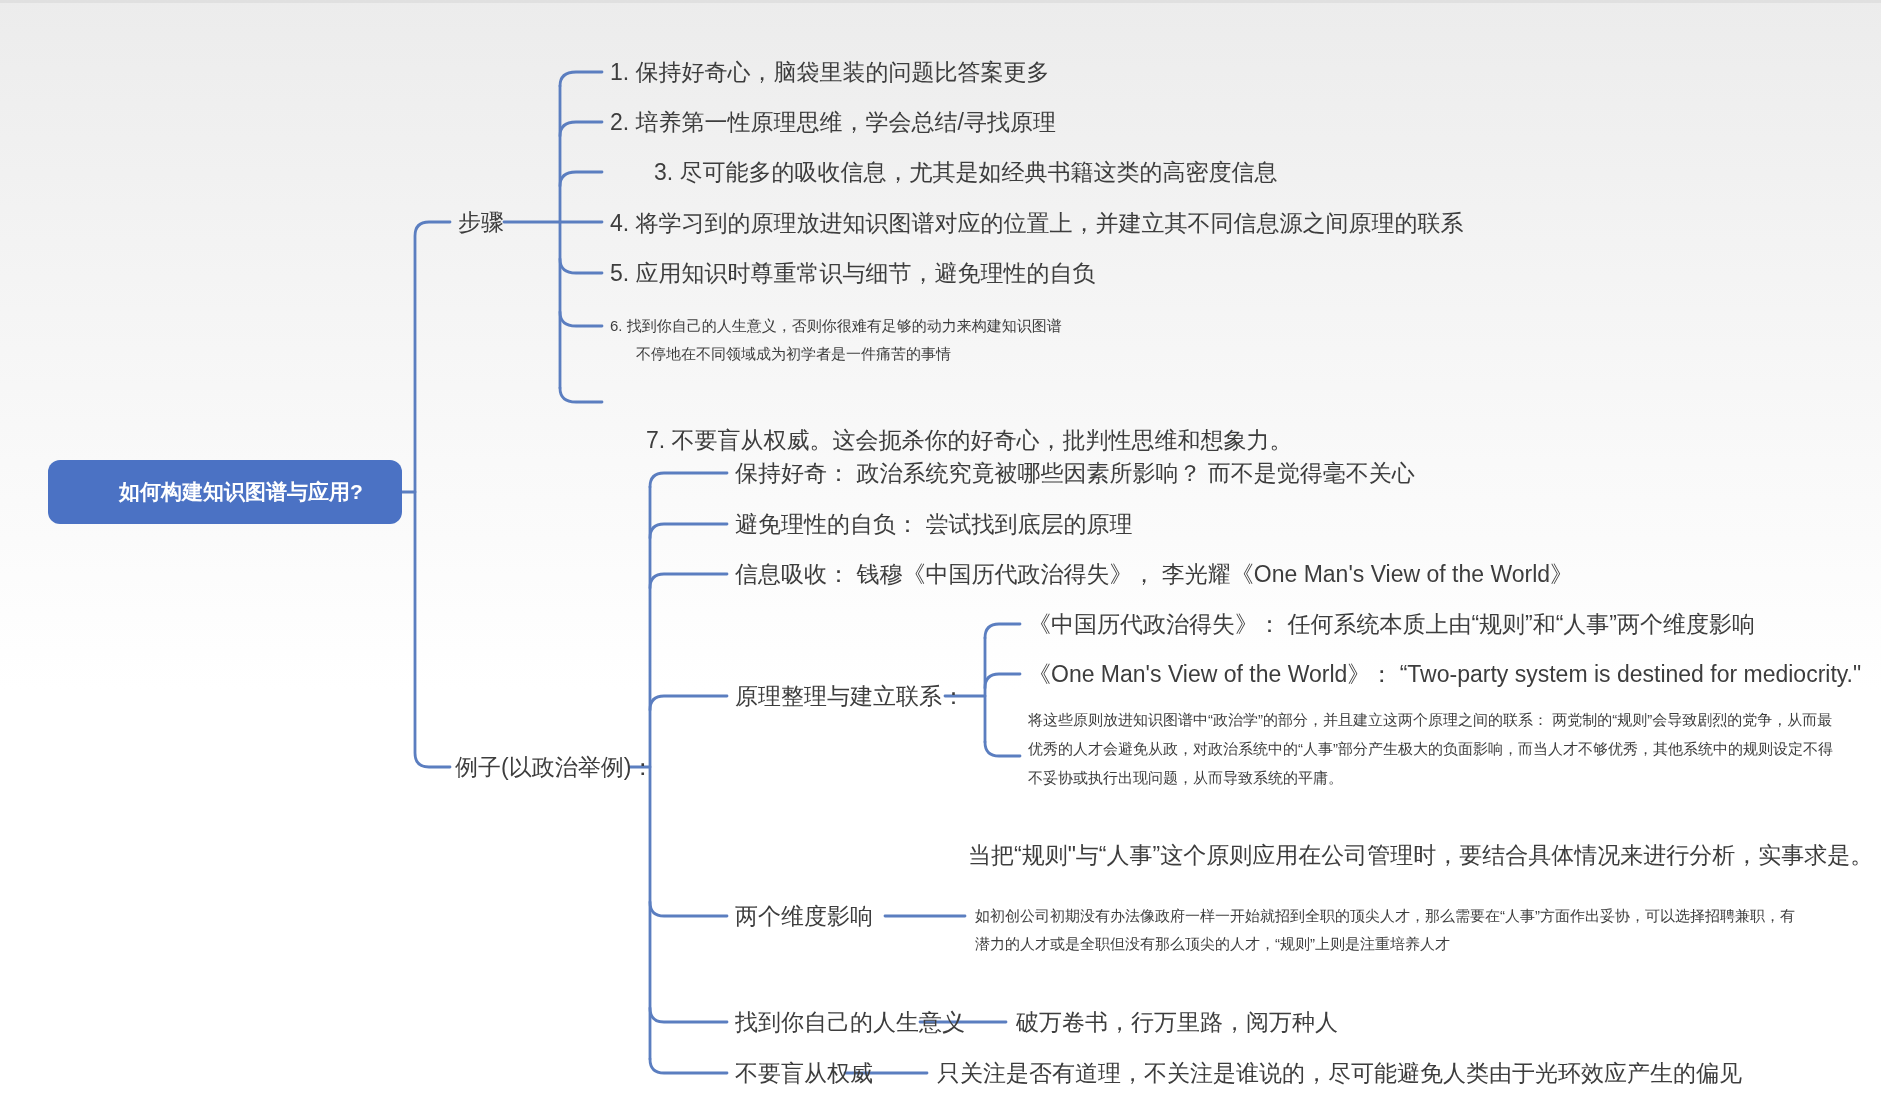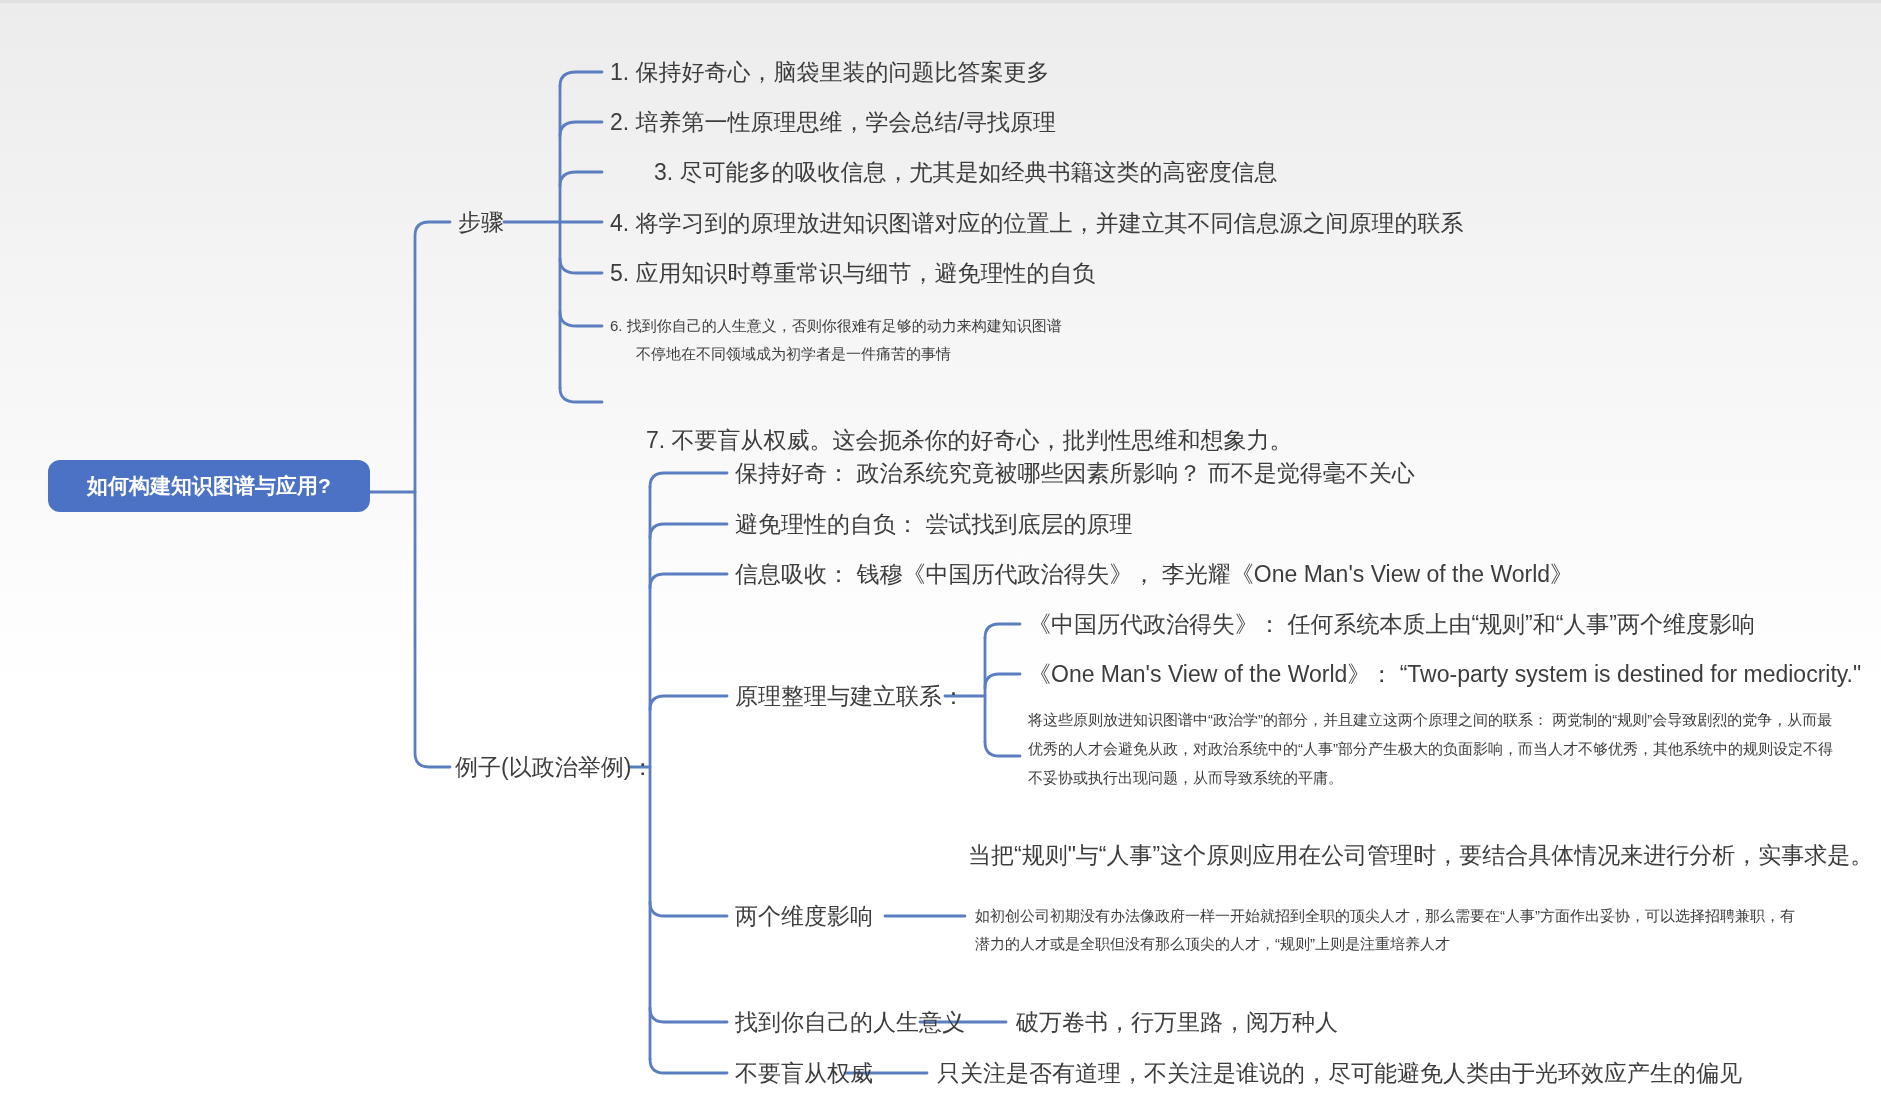--- a/index.html
+++ b/index.html
@@ -15,24 +15,24 @@
   .nd{
     position:absolute;white-space:nowrap;font-size:23px;line-height:28px;
     transform:translateY(-50%);color:var(--text,#3d3d3d);
   }
   .block{
     position:absolute;transform:none;white-space:normal;font-size:15px;line-height:29px;
     color:var(--text,#3d3d3d);
   }
   .pre{white-space:pre-line;}
   .root-node{
-    position:absolute;left:48px;top:460px;width:322px;height:52px;
+    position:absolute;left:48px;top:460px;width:322px;height:64px;
     background:var(--root-fill,#4b72c4);border-radius:12px;
     display:flex;align-items:center;justify-content:center;
-    color:var(--root-text,#ffffff);font-size:21px;font-weight:bold;white-space:nowrap;
+    color:var(--root-text,#ffffff);font-size:21px;font-weight:bold;white-space:nowrap;padding-left:32px;
   }
   
   .lbl-steps{left:458px;top:222px;}
   .s1{left:610px;top:72px;}
   .s2{left:610px;top:122px;}
   .s3{left:610px;top:172px;margin-left:44px;}
   .s4{left:610px;top:223px;}
   .s5{left:610px;top:273px;}
   .s6{left:610px;top:312px;line-height:28px;text-indent:-26px;padding-left:26px;}
   .s7{left:646px;top:402px;margin-top:38px;}

